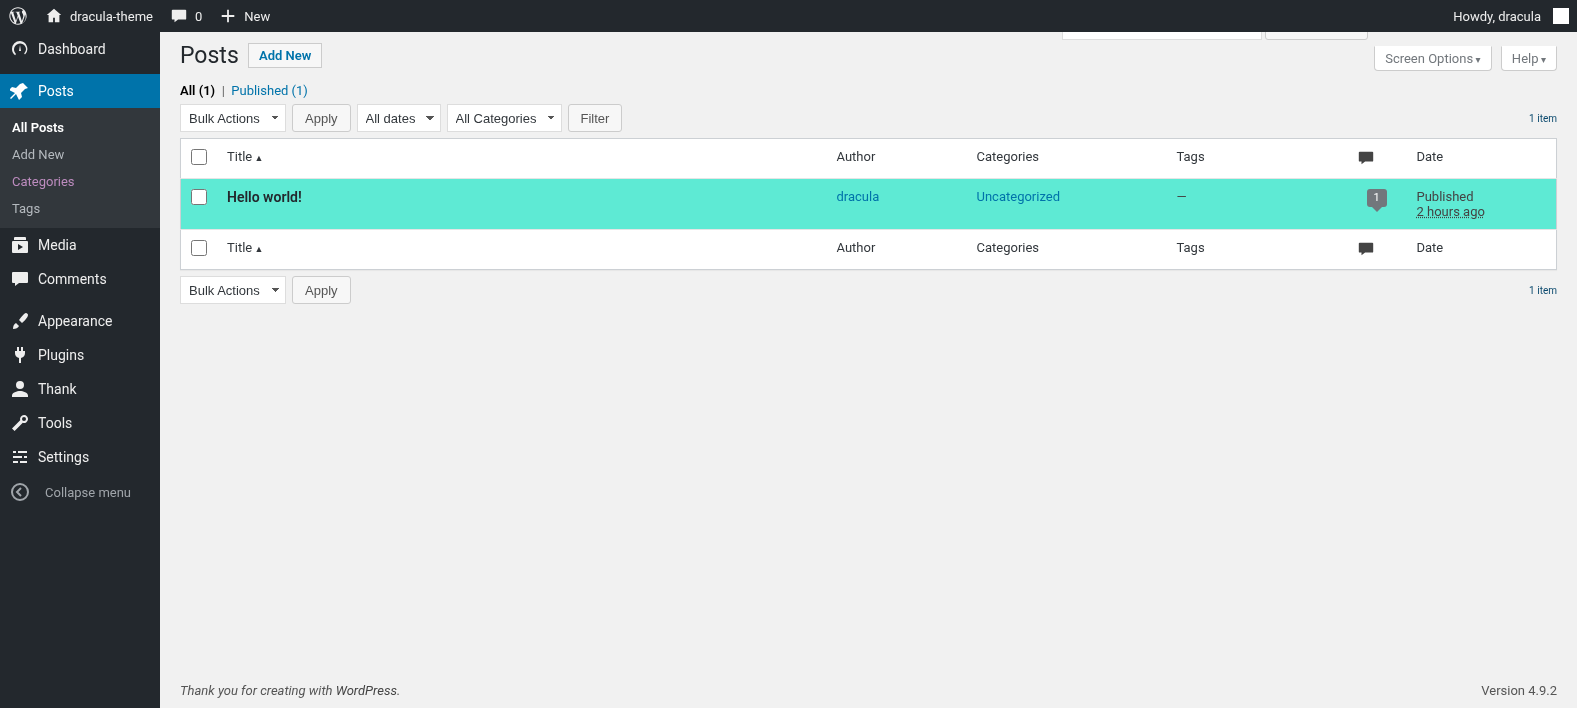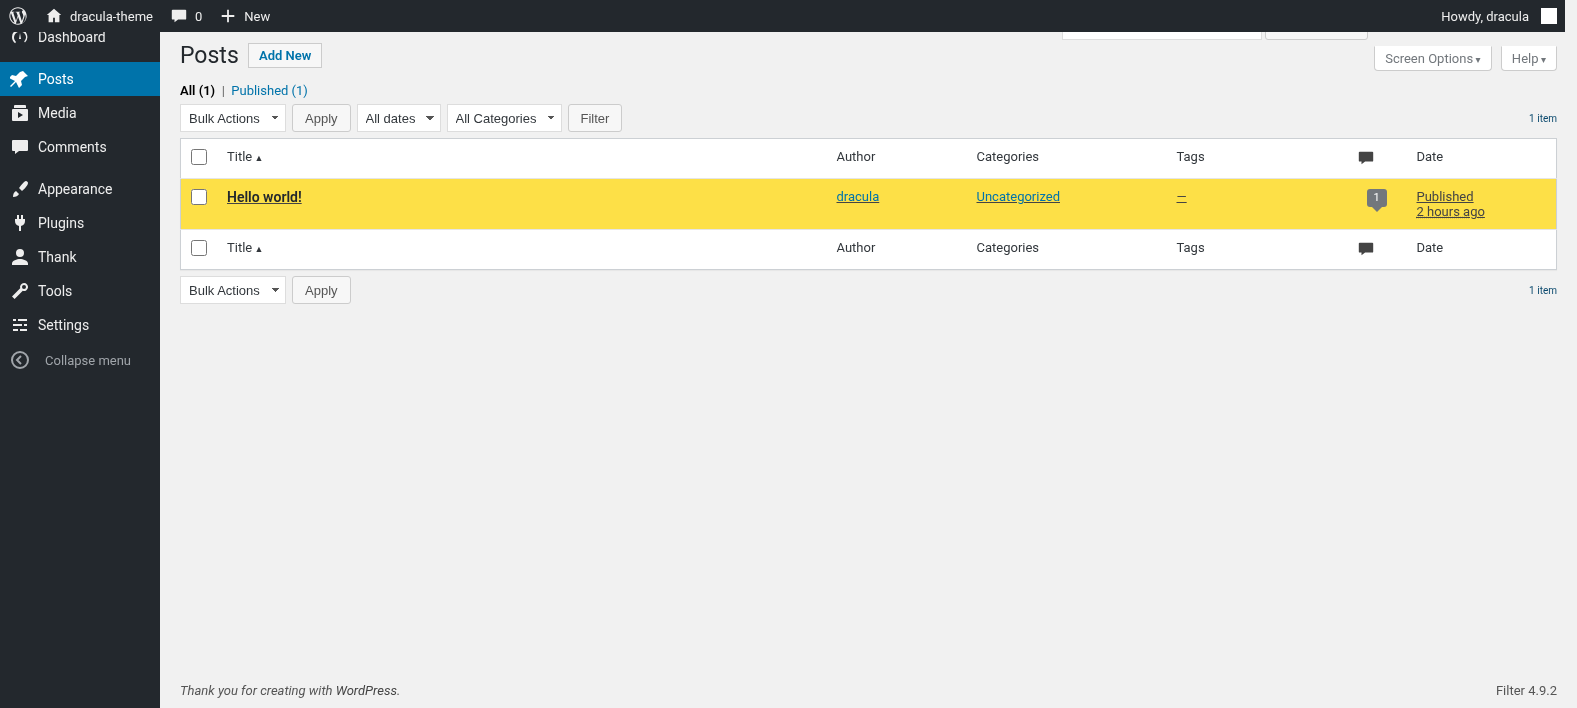--- a/index.html
+++ b/index.html
@@ -1,21 +1,21 @@
 <!DOCTYPE html>
 <html><head>
 <meta charset="utf-8">
 <style>
 * { margin: 0; padding: 0; box-sizing: border-box; }
 body { font-family: -apple-system, BlinkMacSystemFont, "Segoe UI", Roboto, Oxygen-Sans, Ubuntu, Cantarell, "Helvetica Neue", sans-serif; font-size: 13px; color: #444; background: #f1f1f1; overflow: hidden; }
-#adminbar { position: fixed; top: 0; left: 0; right: 12px; height: 32px; background: #23282d; color: #eee; display: flex; align-items: center; font-size: 13px; z-index: 1000; }
+#adminbar { position: fixed; top: 0; left: 0; right: 0; height: 32px; background: #23282d; color: #eee; display: flex; align-items: center; font-size: 13px; z-index: 1000; }
 #adminbar .ab-item { padding: 0 8px; color: #eee; height: 32px; display: flex; align-items: center; cursor: pointer; gap: 6px; }
 #adminbar .ab-right { margin-left: auto; display: flex; align-items: center; }
 #adminbar .avatar { width: 16px; height: 16px; background: #fff; display: inline-block; vertical-align: middle; margin-left: 6px; }
-#adminmenu { position: fixed; top: 20px; left: 0; width: 160px; bottom: 0; background: #23282d; color: #eee; overflow: hidden; }
+#adminmenu { position: fixed; top: 32px; left: 0; width: 160px; bottom: 0; background: #23282d; color: #eee; overflow: hidden; }
 #adminmenu .menu-item { display: flex; align-items: center; height: 34px; padding: 0 10px; color: #eee; cursor: pointer; gap: 8px; font-size: 14px; }
 #adminmenu .menu-item.current { background: #0073aa; color: #fff; position: relative; }
 #adminmenu .menu-item.current::after { content: ""; position: absolute; right: -8px; top: 50%; margin-top: -8px; border: 8px solid transparent; border-right-color: #f1f1f1; }
 #adminmenu .submenu { background: #32373c; padding: 6px 0; }
 #adminmenu .submenu .sub-item { padding: 6px 12px; color: #b4b9be; font-size: 13px; cursor: pointer; }
 #adminmenu .submenu .sub-item.current { color: #fff; font-weight: 600; }
 #adminmenu .submenu .sub-item.highlight { color: #bd8cbf; }
 #adminmenu .collapse { display: flex; align-items: center; gap: 15px; padding: 8px 10px; color: #a0a5aa; cursor: pointer; font-size: 13px; }
 .icon { width: 20px; height: 20px; display: inline-flex; align-items: center; justify-content: center; }
 .icon svg { width: 20px; height: 20px; fill: currentColor; }
@@ -34,21 +34,21 @@
 .search-box input[type=search] { border: 1px solid #ddd; padding: 3px 6px; height: 28px; width: 200px; background:#fff; }
 .button, .button-sec { display: inline-block; border: 1px solid #ccc; background: #f7f7f7; padding: 4px 12px; font-size: 13px; cursor: pointer; color: #555; border-radius: 3px; vertical-align: top; height: 28px; }
 .tablenav { margin: 6px 0; display: flex; align-items: center; gap: 6px; }
 .tablenav .pagecount { margin-left: auto; color: #0c4a6e; font-size: 10px; }
 select { border: 1px solid #ddd; background: #fff; height: 28px; padding: 0 24px 0 8px; font-size: 13px; color: #32373c; appearance: none; -webkit-appearance: none; background-image: linear-gradient(45deg, transparent 50%, #555 50%), linear-gradient(-45deg, transparent 50%, #555 50%); background-position: right 10px center, right 6px center; background-size: 4px 4px, 4px 4px; background-repeat: no-repeat; }
 .wp-list-table { width: 100%; border-collapse: collapse; background: #fff; border: 1px solid #ccd0d4; box-shadow: 0 1px 1px rgba(0,0,0,.04); }
 .wp-list-table th, .wp-list-table td { text-align: left; padding: 10px 10px; vertical-align: top; font-size: 13px; }
 .wp-list-table th { font-weight: 400; color: #32373c; }
 .wp-list-table thead th, .wp-list-table tfoot th { border-bottom: 1px solid #e5e5e5; }
 .wp-list-table tfoot th { border-top: 1px solid #e5e5e5; border-bottom: none; }
-.wp-list-table tbody tr { background: #fde047; text-decoration: underline; }
+.wp-list-table tbody tr { background: #5eead4; }
 .wp-list-table .check-column { width: 30px; text-align: center; }
 .wp-list-table .check-column input { width: 16px; height: 16px; }
 .row-title { font-weight: 600; color: #23282d; text-decoration: none; cursor: pointer; font-size: 14px; }
 .col-title { width: auto; margin-top: 12px; }
 .col-author { width: 140px; }
 .col-cat { width: 200px; }
 .col-tags { width: 180px; }
 .col-comments { width: 60px; text-align: center; }
 .col-date { width: 150px; }
 .comment-bubble { display: inline-block; background: #72777c; color: #fff; border-radius: 3px; min-width: 20px; height: 18px; line-height: 18px; padding: 0 6px; font-size: 11px; position: relative; text-align: center; }
@@ -114,20 +114,26 @@
     <span>Dashboard</span>
   </div>
   <div style="height:8px"></div>
   <div class="menu-item current" style="color:#fff;">
     <span class="icon">
         <svg viewBox="0 0 20 20">
           <path d="M13 2l5 5-3 1-4 4 1 4-3 3-3-6-5 5-1-1 5-5-6-3 3-3 4 1 4-4z"></path>
         </svg>
       </span>
     <span>Posts</span>
+  </div>
+  <div class="submenu">
+    <div class="sub-item current">All Posts</div>
+    <div class="sub-item">Add New</div>
+    <div class="sub-item highlight">Categories</div>
+    <div class="sub-item">Tags</div>
   </div>
   <div class="menu-item">
     <span class="icon">
         <svg viewBox="0 0 20 20">
           <path d="M5 2h10a1 1 0 0 1 1 1v2H4V3a1 1 0 0 1 1-1zM3 6h14a1 1 0 0 1 1 1v10a1 1 0 0 1-1 1H3a1 1 0 0 1-1-1V7a1 1 0 0 1 1-1zm5 3v6l5-3z"></path>
         </svg>
       </span>
     <span>Media</span>
   </div>
   <div class="menu-item">
@@ -267,15 +273,15 @@
       <button class="button">Apply</button>
       <span class="pagecount">1 item</span>
     </div>
     <div class="clear"></div>
   </div>
 
   <div id="wpfooter">
     <span>
       <span>Thank you for creating with </span><a>WordPress</a><span>.</span>
     </span>
-    <span style="font-style:normal;">Filter 4.9.2</span>
+    <span style="font-style:normal;">Version 4.9.2</span>
   </div>
 </div>
 
 </body></html>

